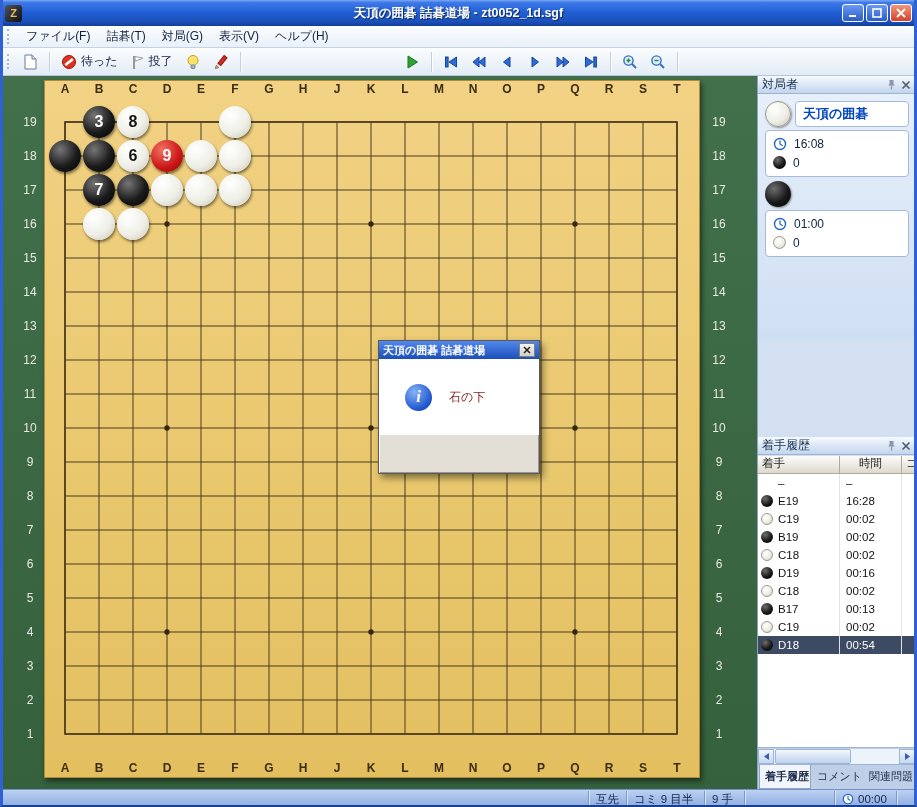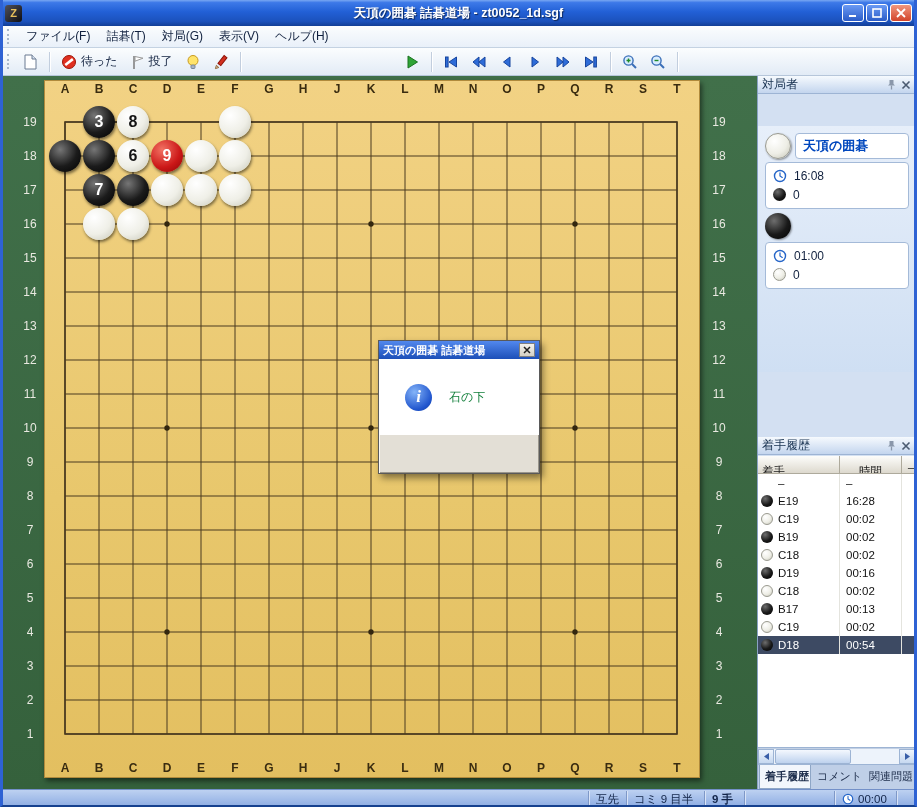--- a/index.html
+++ b/index.html
@@ -57,55 +57,55 @@
     z-index:80; }
   .dlg-title { height:18px; background:linear-gradient(180deg,#5288EE,#1C4FB8); display:flex; align-items:center;
     color:#fff; font-size:11px; font-weight:bold; padding:0 4px; }
   .dlg-x { margin-left:auto; width:16px; height:14px; background:linear-gradient(180deg,#F4F3EE,#D4D0C4);
     border:1px solid #808080; display:flex; align-items:center; justify-content:center; }
   .dlg-body { height:76px; background:#fff; display:flex; align-items:center; padding-left:26px; gap:17px; }
   .dlg-info { width:27px; height:27px; border-radius:50%; flex:0 0 27px;
     background:radial-gradient(circle at 35% 30%,#84B4F8,#2156CE 68%,#103A9E);
     color:#fff; font:bold italic 17px "Liberation Serif","DejaVu Serif",serif;
     display:flex; align-items:center; justify-content:center; }
-  .dlg-msg { font-size:12px; color:#15803d; }
+  .dlg-msg { font-size:12px; color:#7f1d1d; }
   .dlg-btnrow { height:38px; display:flex; align-items:center; justify-content:flex-end; padding-right:11px;
     background:#E3DFD6; }
   .dlg-ok { width:83px; height:20px; background:linear-gradient(180deg,#FDFDFB,#DAD5C8);
     border:1px solid #16357E; outline:1px solid #6E6A60; font-size:12px; color:#000;
     font-family:inherit; display:flex; align-items:center; justify-content:center; }
 
   
   .sidebar { position:absolute; left:757px; top:76px; width:157px; height:713px; background:#D3E0F2;
     border-left:1px solid #8AA2C4; }
   .panel-header { position:absolute; left:0; width:157px; height:18px;
     background:linear-gradient(180deg,#F6FAFE,#C3D5EE); border-bottom:1px solid #9DB4D4;
     display:flex; align-items:center; padding:0 4px; font-size:12px; color:#16304F; }
   .ph-icons { margin-left:auto; display:flex; align-items:center; gap:4px; }
   .players-body { position:absolute; left:0; top:18px; width:157px; height:246px;
-    background:linear-gradient(180deg,#E7EFFA,#CFDFF3);margin-top:32px; }
+    background:linear-gradient(180deg,#E7EFFA,#CFDFF3); }
   .player-card { position:absolute; left:5px; width:147px; height:78px; }
   .pc-stone { position:absolute; left:2px; top:1px; width:26px; height:26px; border-radius:50%;
     box-shadow:1px 1px 2px rgba(0,0,0,.4); }
   .pc-stone.white,.pc-mini.white,.ht-stone.white { background:radial-gradient(circle at 35% 30%,#FFF,#EEEEE6 55%,#C4C4B6); border:1px solid #9A9A90; }
   .pc-stone.black,.pc-mini.black,.ht-stone.black { background:radial-gradient(circle at 35% 30%,#6E6E6E,#191919 55%,#000); }
   .pc-name { position:absolute; left:32px; top:1px; right:1px; height:26px; background:#fff;
     border:1px solid #A4BAD8; border-radius:4px; display:flex; align-items:center; padding-left:7px;
     font-size:13px; font-weight:bold; color:#0047BE; }
   .pc-detail { position:absolute; left:2px; top:30px; right:1px; height:47px; background:#fff;
     border:1px solid #A4BAD8; border-radius:4px; padding:4px 7px; display:flex; flex-direction:column;
     justify-content:space-around; font-size:12px; color:#10203E; }
   .pc-row { display:flex; align-items:center; gap:7px; }
   .pc-mini { width:13px; height:13px; border-radius:50%; flex:0 0 13px; }
 
   .history-table { position:absolute; left:0; top:380px; width:157px; height:292px; background:#fff;
     border-bottom:1px solid #9DB4D4; overflow:hidden; }
   .ht-header { display:flex; height:18px; }
   .ht-hcell { background:linear-gradient(180deg,#FDFDFB,#DDD9CE); border-right:1px solid #AEAA9C;
-    border-bottom:1px solid #AEAA9C; font-size:11.5px; color:#1A1A1A; padding:8px 4px; overflow:hidden; white-space:nowrap; }
+    border-bottom:1px solid #AEAA9C; font-size:11.5px; color:#1A1A1A; padding:0 4px; overflow:hidden; white-space:nowrap; }
   .ht-hcell.c1 { width:82px; } .ht-hcell.c2 { width:62px;text-align:center; } .ht-hcell.c3 { flex:1; }
   .ht-row { display:flex; height:18px; align-items:center; font-size:11.5px; color:#111; }
   .ht-row.selected { background:#3D4A63; color:#fff; }
   .ht-move { width:82px; display:flex; align-items:center; gap:5px; padding-left:3px; border-right:1px solid #E4E4DE; height:100%; }
   .ht-time { width:62px; padding-left:6px; border-right:1px solid #E4E4DE; height:100%; display:flex; align-items:center; }
   .ht-stone { width:12px; height:12px; border-radius:50%; flex:0 0 12px; }
   .ht-stone.none { visibility:hidden; }
 
   .hscroll { position:absolute; left:0; top:672px; width:157px; height:16px; background:#EDF3FB; display:flex; border-top:1px solid #C2D0E4; }
   .hs-btn { width:16px; height:15px; background:linear-gradient(180deg,#EFF5FD,#C6D8F0); border:1px solid #9DB4D4;
@@ -588,21 +588,21 @@
     </div>
 </div>
 
 <div class="statusbar">
   <span class="sb-seg" style="left:588px;width:38px;">
     <span>互先</span>
   </span>
   <span class="sb-seg" style="left:626px;width:78px;">
     <span>コミ 9 目半</span>
   </span>
-  <span class="sb-seg" style="left:704px;width:40px;font-weight:bold;">
+  <span class="sb-seg" style="left:704px;width:40px;">
     <span>9 手</span>
   </span>
   <span class="sb-seg" style="left:744px;width:90px;"></span>
   <span class="sb-seg" style="left:834px;width:62px;">
     <svg viewBox="0 0 16 16" width="12" height="12">
         <circle cx="8" cy="8" r="6.3" fill="#fff" stroke="#2565C8" stroke-width="1.6"></circle>
         <path d="M8 4.5 L8 8 L10.6 9.6" stroke="#2565C8" stroke-width="1.4" fill="none" stroke-linecap="round"></path>
       </svg>
     <span>00:00</span>
   </span>

